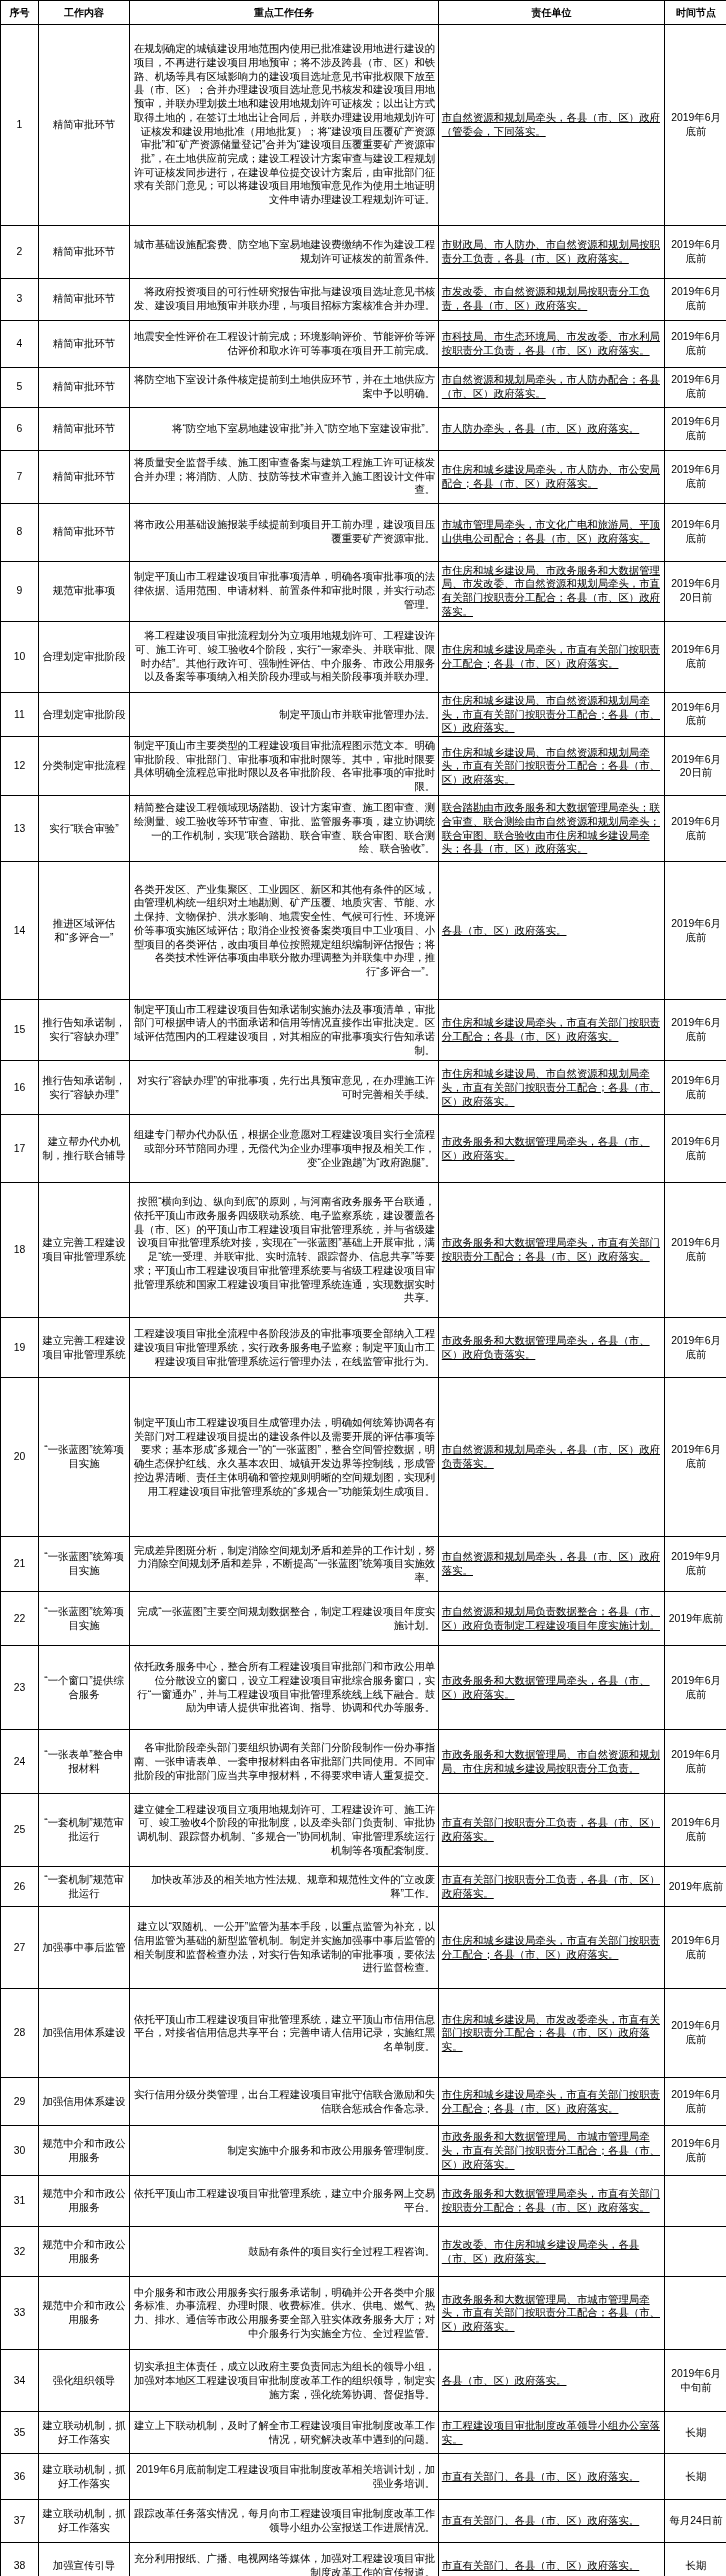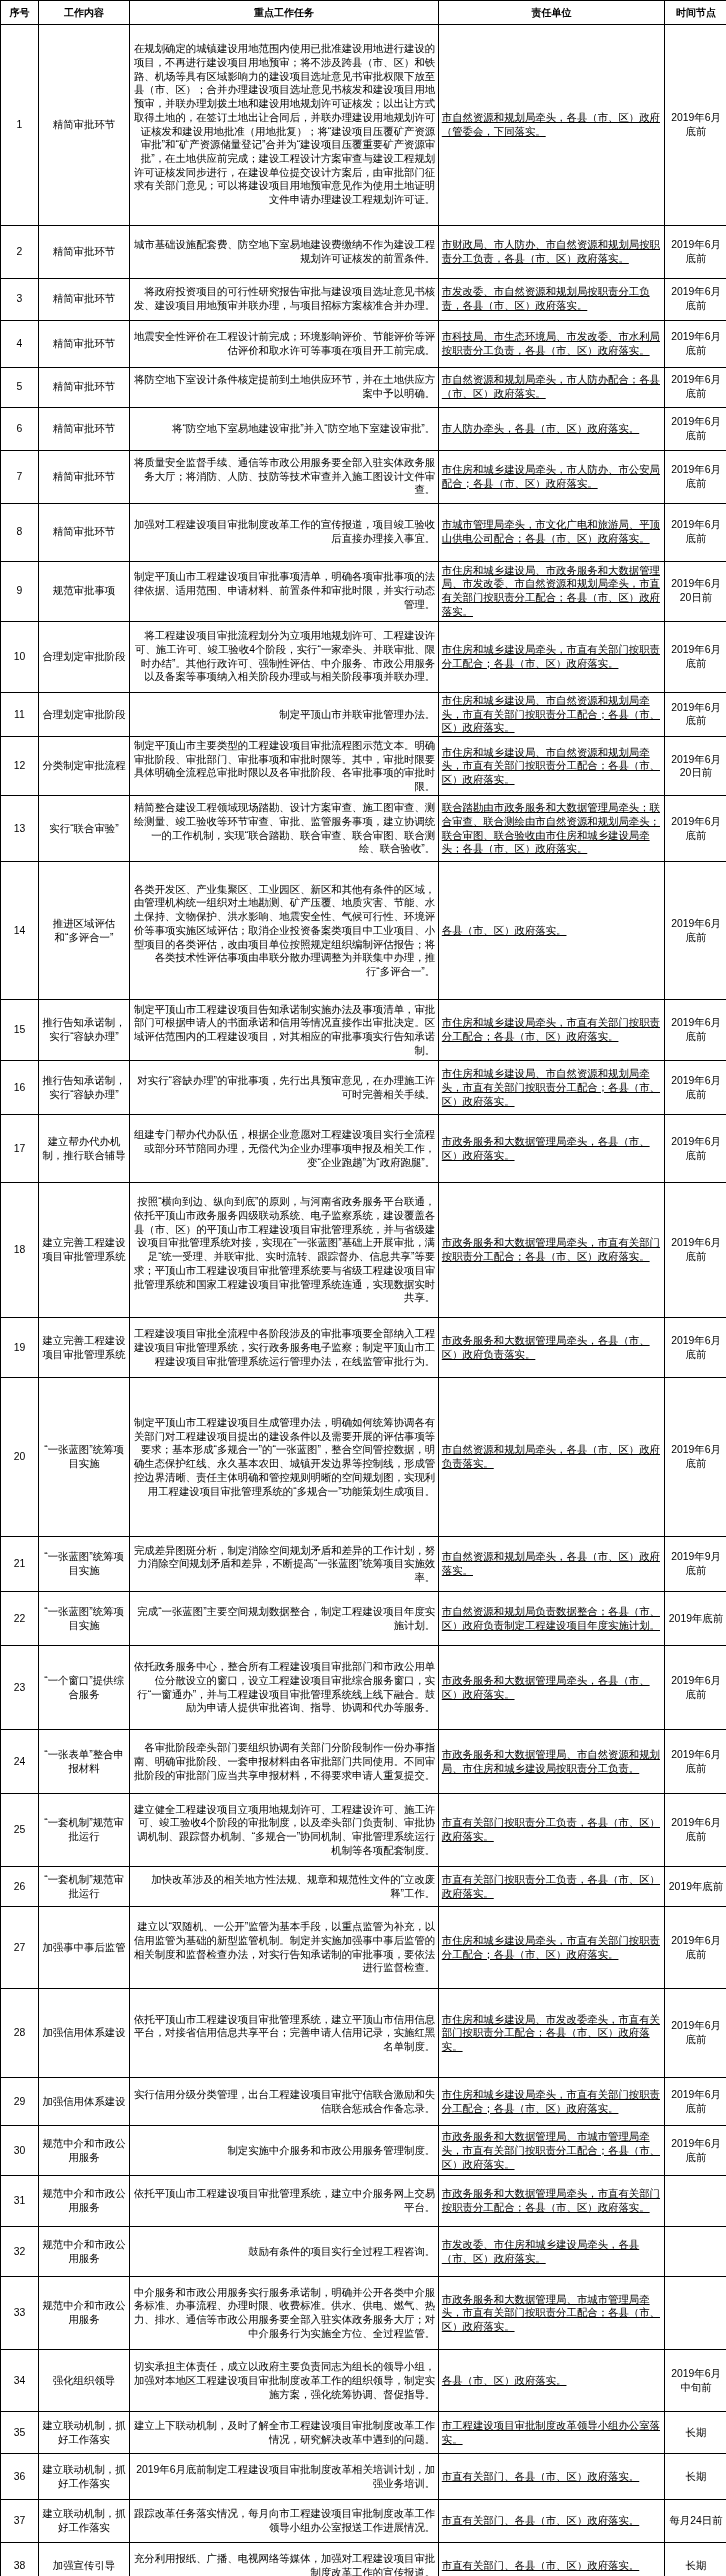--- a/index.html
+++ b/index.html
@@ -101,28 +101,28 @@
       <tr style="height: 43px;">
         <td class="c-no">6</td>
         <td class="c-content">精简审批环节</td>
         <td class="c-task">将“防空地下室易地建设审批”并入“防空地下室建设审批”。</td>
         <td class="c-unit">市人防办牵头，各县（市、区）政府落实。</td>
         <td class="c-time">2019年6月底前</td>
       </tr>
       <tr style="height: 53px;">
         <td class="c-no">7</td>
         <td class="c-content">精简审批环节</td>
-        <td class="c-task">将质量安全监督手续、通信等市政公用服务要全部入驻实体政务服务大厅；将消防、人防、技防等技术审查并入施工图设计文件审查。</td>
+        <td class="c-task">将质量安全监督手续、施工图审查备案与建筑工程施工许可证核发合并办理；将消防、人防、技防等技术审查并入施工图设计文件审查。</td>
         <td class="c-unit">市住房和城乡建设局牵头，市人防办、市公安局配合；各县（市、区）政府落实。</td>
         <td class="c-time">2019年6月底前</td>
       </tr>
       <tr style="height: 58px;">
         <td class="c-no">8</td>
         <td class="c-content">精简审批环节</td>
-        <td class="c-task">加强对工程建设项目审批制度改革工作的宣传报道，项目竣工验收后直接办理接入事宜。</td>
+        <td class="c-task">将市政公用基础设施报装手续提前到项目开工前办理，建设项目压覆重要矿产资源审批。</td>
         <td class="c-unit">市城市管理局牵头，市文化广电和旅游局、平顶山供电公司配合；各县（市、区）政府落实。</td>
         <td class="c-time">2019年6月底前</td>
       </tr>
       <tr style="height: 60px;">
         <td class="c-no">9</td>
         <td class="c-content">规范审批事项</td>
         <td class="c-task">制定平顶山市工程建设项目审批事项清单，明确各项审批事项的法律依据、适用范围、申请材料、前置条件和审批时限，并实行动态管理。</td>
         <td class="c-unit">市住房和城乡建设局、市政务服务和大数据管理局、市发改委、市自然资源和规划局牵头，市直有关部门按职责分工配合；各县（市、区）政府落实。</td>
         <td class="c-time">2019年6月20日前</td>
       </tr>
@@ -220,21 +220,21 @@
       <tr style="height: 84px;">
         <td class="c-no">23</td>
         <td class="c-content">“一个窗口”提供综合服务</td>
         <td class="c-task">依托政务服务中心，整合所有工程建设项目审批部门和市政公用单位分散设立的窗口，设立工程建设项目审批综合服务窗口，实行“一窗通办”，并与工程建设项目审批管理系统线上线下融合。鼓励为申请人提供审批咨询、指导、协调和代办等服务。</td>
         <td class="c-unit">市政务服务和大数据管理局牵头，各县（市、区）政府落实。</td>
         <td class="c-time">2019年6月底前</td>
       </tr>
       <tr style="height: 64px;">
         <td class="c-no">24</td>
         <td class="c-content">“一张表单”整合申报材料</td>
-        <td class="c-task">各审批阶段牵头部门要组织协调有关部门分阶段制作一份办事指南、明确审批阶段、一套申报材料由各审批部门共同使用。不同审批阶段的审批部门应当共享申报材料，不得要求申请人重复提交。</td>
+        <td class="c-task">各审批阶段牵头部门要组织协调有关部门分阶段制作一份办事指南、一张申请表单、一套申报材料由各审批部门共同使用。不同审批阶段的审批部门应当共享申报材料，不得要求申请人重复提交。</td>
         <td class="c-unit">市政务服务和大数据管理局、市自然资源和规划局、市住房和城乡建设局按职责分工负责。</td>
         <td class="c-time">2019年6月底前</td>
       </tr>
       <tr style="height: 73px;">
         <td class="c-no">25</td>
         <td class="c-content">“一套机制”规范审批运行</td>
         <td class="c-task">建立健全工程建设项目立项用地规划许可、工程建设许可、施工许可、竣工验收4个阶段的审批制度，以及牵头部门负责制、审批协调机制、跟踪督办机制、“多规合一”协同机制、审批管理系统运行机制等各项配套制度。</td>
         <td class="c-unit">市直有关部门按职责分工负责，各县（市、区）政府落实。</td>
         <td class="c-time">2019年6月底前</td>
       </tr>

